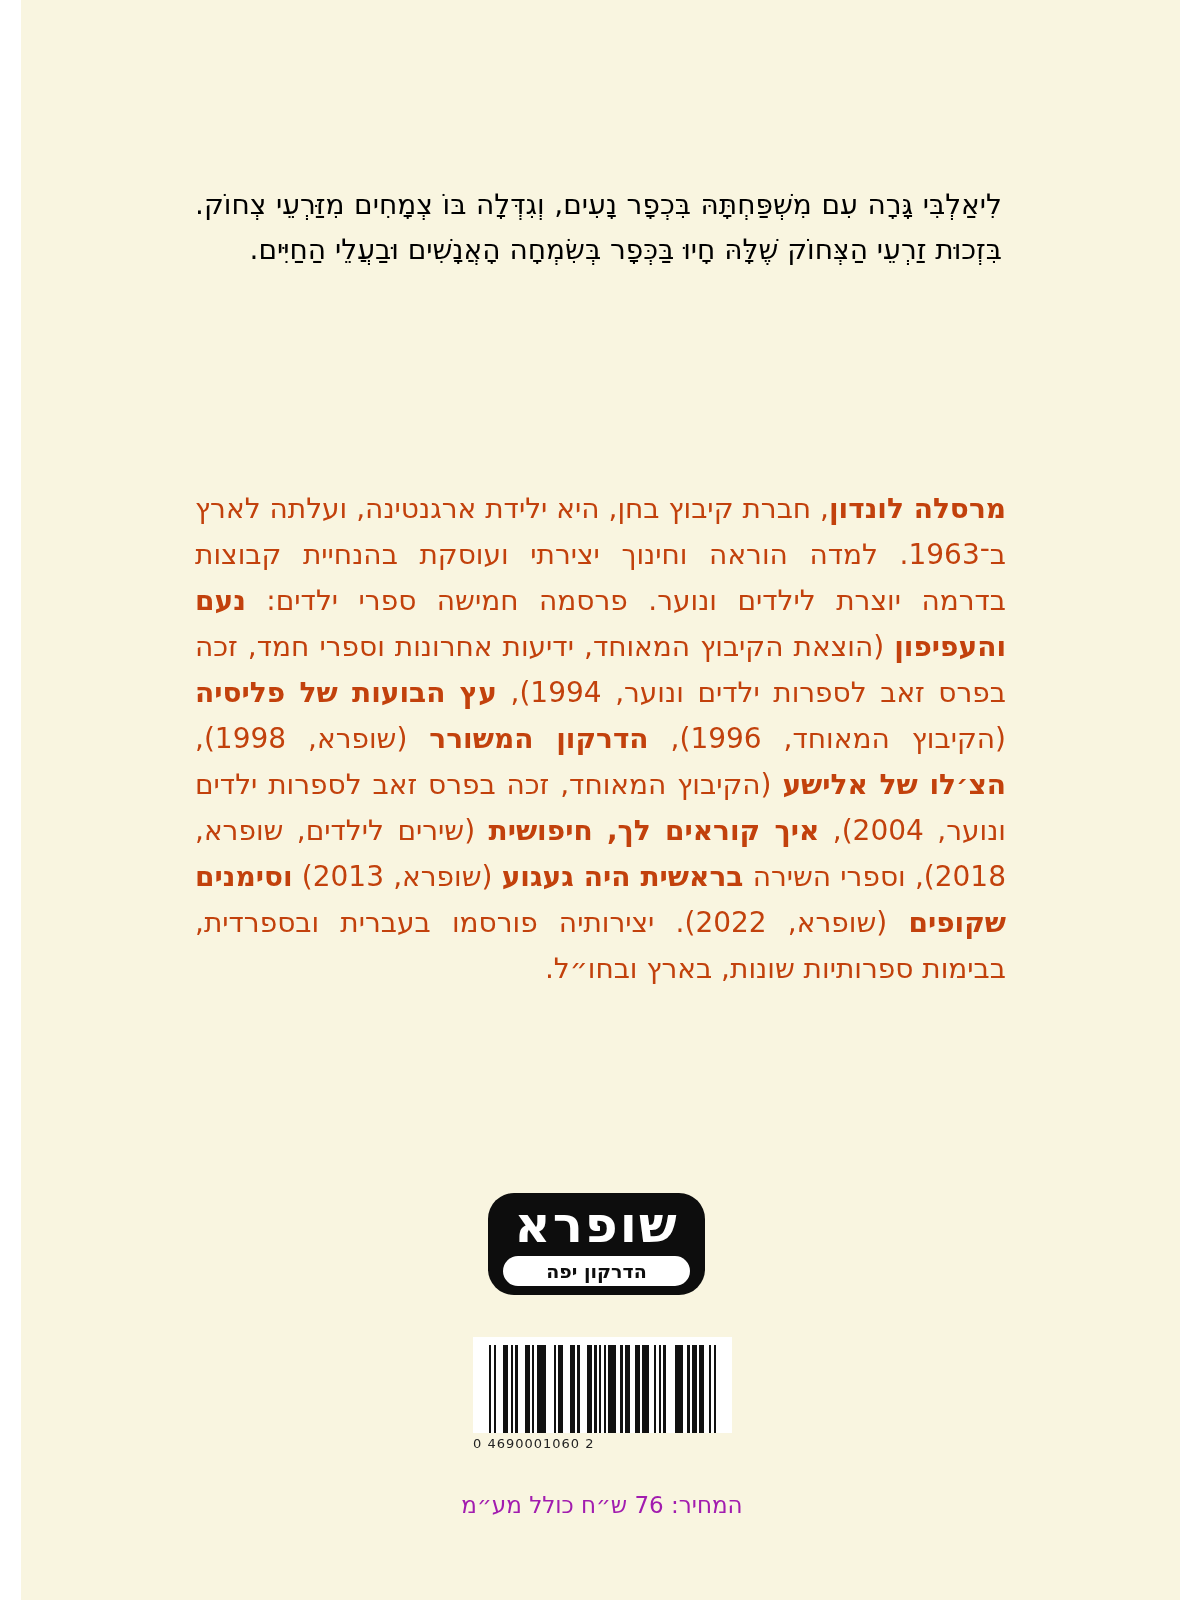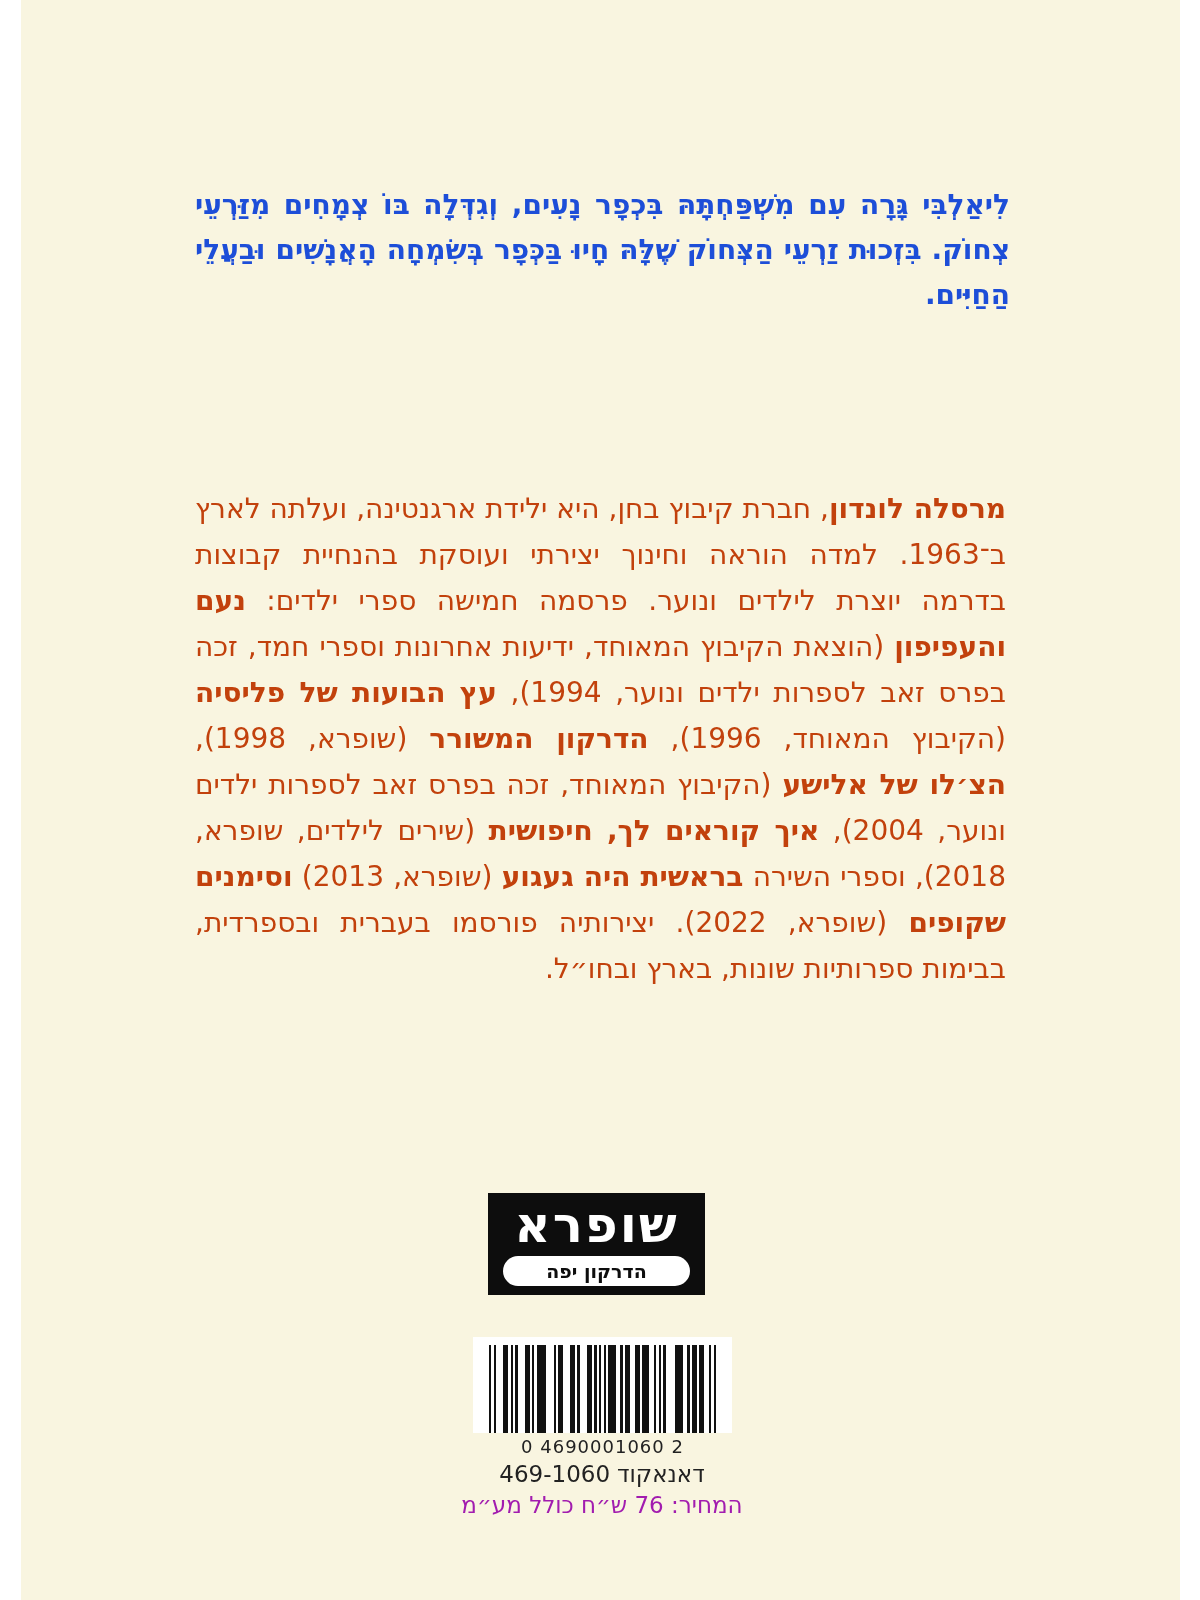--- a/index.html
+++ b/index.html
@@ -3,52 +3,52 @@
 <meta charset="utf-8">
 <style>
   html,body{margin:0;padding:0;background:#ffffff;}
   .page{
     position:relative;width:1200px;height:1600px;background:#ffffff;overflow:hidden;
     font-family:"DejaVu Sans","Liberation Sans",sans-serif;
   }
   .paper{position:absolute;left:21px;top:0;width:1159px;height:1600px;background:#f9f5e0;}
   
   .blurb{
-    position:absolute;right:170px;left:174px;top:182px;
+    position:absolute;right:178px;left:174px;top:182px;
     direction:rtl;text-align:justify;
-    font-size:28px;line-height:45px;color:#1d4ed8;font-weight:bold;
+    font-size:28px;line-height:45px;color:#000000;
   }
   .blurb p{margin:0;}
   .blurb p.last-center{text-align-last:center;}
   
   .bio{
     position:absolute;right:174px;left:174px;top:486px;
     direction:rtl;text-align:justify;
     font-size:28px;line-height:46px;color:#c2410c;
   }
   .bio b{font-weight:bold;}
   
-  .logo{position:absolute;left:467px;top:1193px;width:217px;height:102px;background:#0d0d0d;}
+  .logo{position:absolute;left:467px;top:1193px;width:217px;height:102px;background:#0d0d0d;border-radius:26px;}
   .logo-name{
     position:absolute;left:0;right:0;top:2px;height:58px;
     color:#ffffff;font-weight:bold;font-size:50px;line-height:60px;
     text-align:center;letter-spacing:2px;direction:rtl;
   }
   .logo-pill{
     position:absolute;left:15px;right:15px;bottom:9px;height:30px;
     background:#ffffff;border-radius:15px;
     text-align:center;line-height:31px;font-size:19px;font-weight:bold;
     color:#0d0d0d;direction:rtl;
   }
   
   .barcode-box{position:absolute;left:452px;top:1337px;width:259px;height:96px;background:#ffffff;}
   .barcode-box svg{position:absolute;left:16px;top:8px;width:227px;height:88px;shape-rendering:crispEdges;}
   .barcode-number{
     position:absolute;left:452px;top:1436px;width:259px;
-    text-align:center;font-size:18px;letter-spacing:1px;color:#222222;
+    text-align:left;font-size:13px;letter-spacing:1px;color:#222222;
   }
   .danacode{
     position:absolute;left:381px;top:1461px;width:400px;
     text-align:center;font-size:23px;color:#222222;direction:rtl;
   }
   .danacode .num{margin-right:7px;}
   .price{
     position:absolute;left:381px;top:1492px;width:400px;
     text-align:center;font-size:23px;color:#a21caf;direction:rtl;
   }
@@ -101,20 +101,17 @@
           <rect x="78" y="0" width="3" height="40" fill="#111111"></rect>
           <rect x="83" y="0" width="1" height="40" fill="#111111"></rect>
           <rect x="85" y="0" width="2" height="40" fill="#111111"></rect>
           <rect x="88" y="0" width="2" height="40" fill="#111111"></rect>
           <rect x="92" y="0" width="1" height="40" fill="#111111"></rect>
           <rect x="94" y="0" width="1" height="40" fill="#111111"></rect>
         </svg>
     </div>
     <div class="barcode-number">0 4690001060 2</div>
 
-    <div class="danacode">
-      <span>דאנאקוד</span><span class="num" dir="ltr">469-1060</span>
-    </div>
 
     <div class="price">המחיר: 76 ש״ח כולל מע״מ</div>
 
   </div>
 </div>
 
 </body></html>

